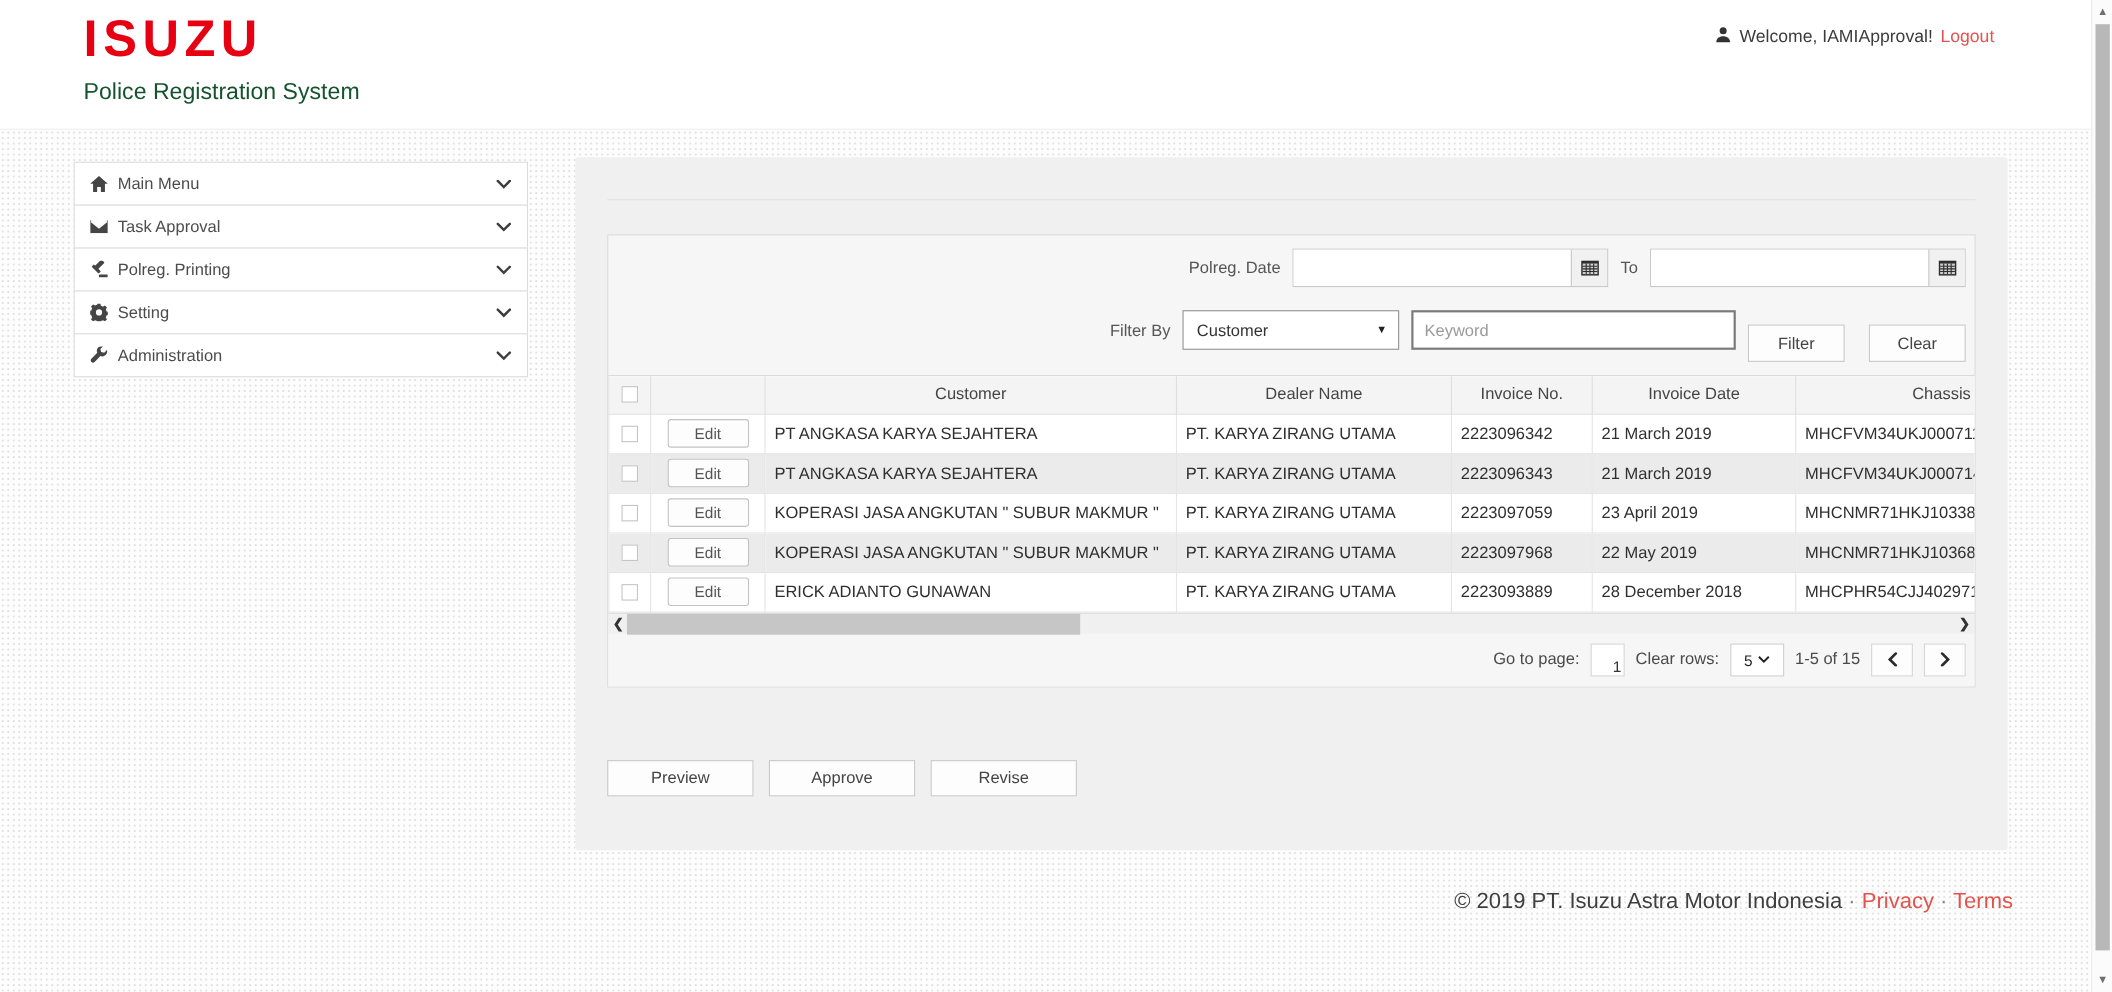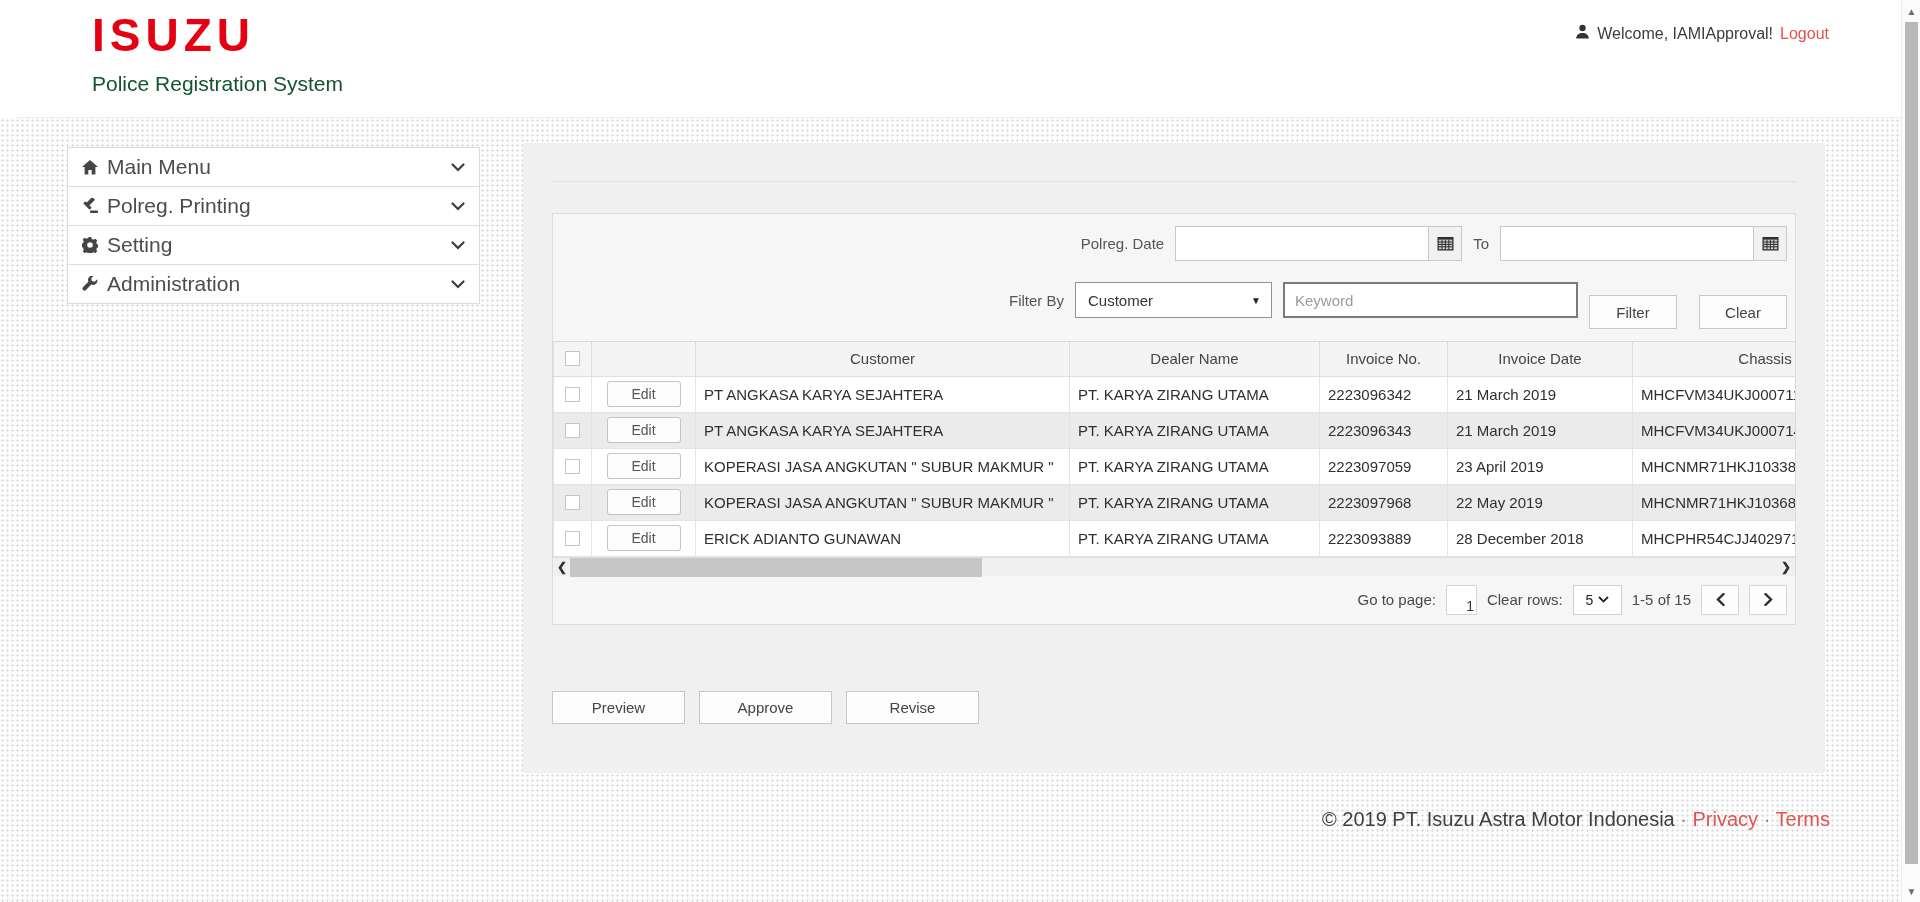--- a/index.html
+++ b/index.html
@@ -13,40 +13,40 @@
              background:#fbfbfb; border-left:1px solid #ebebeb; z-index:50; }
   .vscroll .arrow { position:absolute; left:0; width:19px; height:18px;
              display:flex; align-items:center; justify-content:center;
              color:#6f6f6f; font-size:10px; }
   .vscroll .arrow.up { top:2px; }
   .vscroll .arrow.down { bottom:2px; }
   .vscroll .thumb { position:absolute; left:3px; top:22px; width:13px; height:842px;
              background:#b8b8b8; }
 
   
-  .header { position:absolute; top:0; left:16px; width:1901px; height:118px;
+  .header { position:absolute; top:0; left:0; width:1901px; height:118px;
             background:#ffffff; border-bottom:1px solid #ececec; }
   .logo { position:absolute; left:76px; top:8px; font-size:46px; font-weight:900;
           letter-spacing:5px; color:#e60012; transform:scaleY(1.02); }
   .subtitle { position:absolute; left:76px; top:72px; font-size:21px; color:#14532d; }
   .header-right { position:absolute; right:88px; top:24px; display:flex;
                   align-items:center; gap:7px; font-size:16px; color:#3c3c3c; }
   .logout { color:#e2534d; cursor:pointer; }
 
   
   .content { position:absolute; top:118px; left:0; width:1901px; height:784px;
              background-color:#fdfdfd;
              background-image:radial-gradient(#e0e0e0 1.1px, transparent 1.1px);
              background-size:5px 5px; }
 
   
   .sidebar { position:absolute; left:67px; top:30px; width:413px; }
   .side-item { display:flex; align-items:center; height:40px; background:#fff;
                border:1px solid #dcdcdc; margin-top:-1px; padding:0 14px;
-               font-size:21px; color:#4c4c4c; cursor:pointer;justify-content:flex-end; }
+               font-size:15px; color:#4c4c4c; cursor:pointer;justify-content:flex-end; }
   .side-item .icn { width:16px; height:16px; margin-right:9px; display:flex;
                     align-items:center; justify-content:center; }
   .side-item .chev { margin-left:auto; display:flex; }
 
   
   .panel { position:absolute; left:523px; top:25px; width:1302px; height:630px;
            background:#f0f0f0; border-radius:3px; padding:20px 29px 0 29px; }
   .page-title { font-size:38px; font-weight:300; color:#383838; letter-spacing:0.3px; }
   .title-divider { border-bottom:1px solid #e1e1e1; margin-top:18px; }
 
@@ -154,20 +154,34 @@
   <div class="content">
 
     <div class="sidebar">
       <div class="side-item">
         <span class="icn">
           <svg width="16" height="15" viewBox="0 0 16 15">
               <path d="M8 0 L16 7 H13.4 V14.5 H9.7 V10 H6.3 V14.5 H2.6 V7 H0 Z" fill="#454545"></path>
             </svg>
         </span>
         <span>Main Menu</span>
+        <span class="chev">
+          <svg width="14" height="9" viewBox="0 0 14 9">
+              <path d="M1.5 1.5 L7 7 L12.5 1.5" stroke="#3d3d3d" stroke-width="2.2" fill="none" stroke-linecap="round"></path>
+            </svg>
+        </span>
+      </div>
+      <div class="side-item">
+        <span class="icn">
+          <svg width="16" height="12" viewBox="0 0 16 12">
+              <path d="M0 0 H16 V12 H0 Z M0 0 L8 6.5 L16 0" fill="#454545"></path>
+              <path d="M0.8 1.2 L8 7 L15.2 1.2" stroke="#fff" stroke-width="1.4" fill="none"></path>
+            </svg>
+        </span>
+        <span>Task Approval</span>
         <span class="chev">
           <svg width="14" height="9" viewBox="0 0 14 9">
               <path d="M1.5 1.5 L7 7 L12.5 1.5" stroke="#3d3d3d" stroke-width="2.2" fill="none" stroke-linecap="round"></path>
             </svg>
         </span>
       </div>
       <div class="side-item">
         <span class="icn">
           <svg width="16" height="16" viewBox="0 0 16 16">
               <g fill="#454545">

